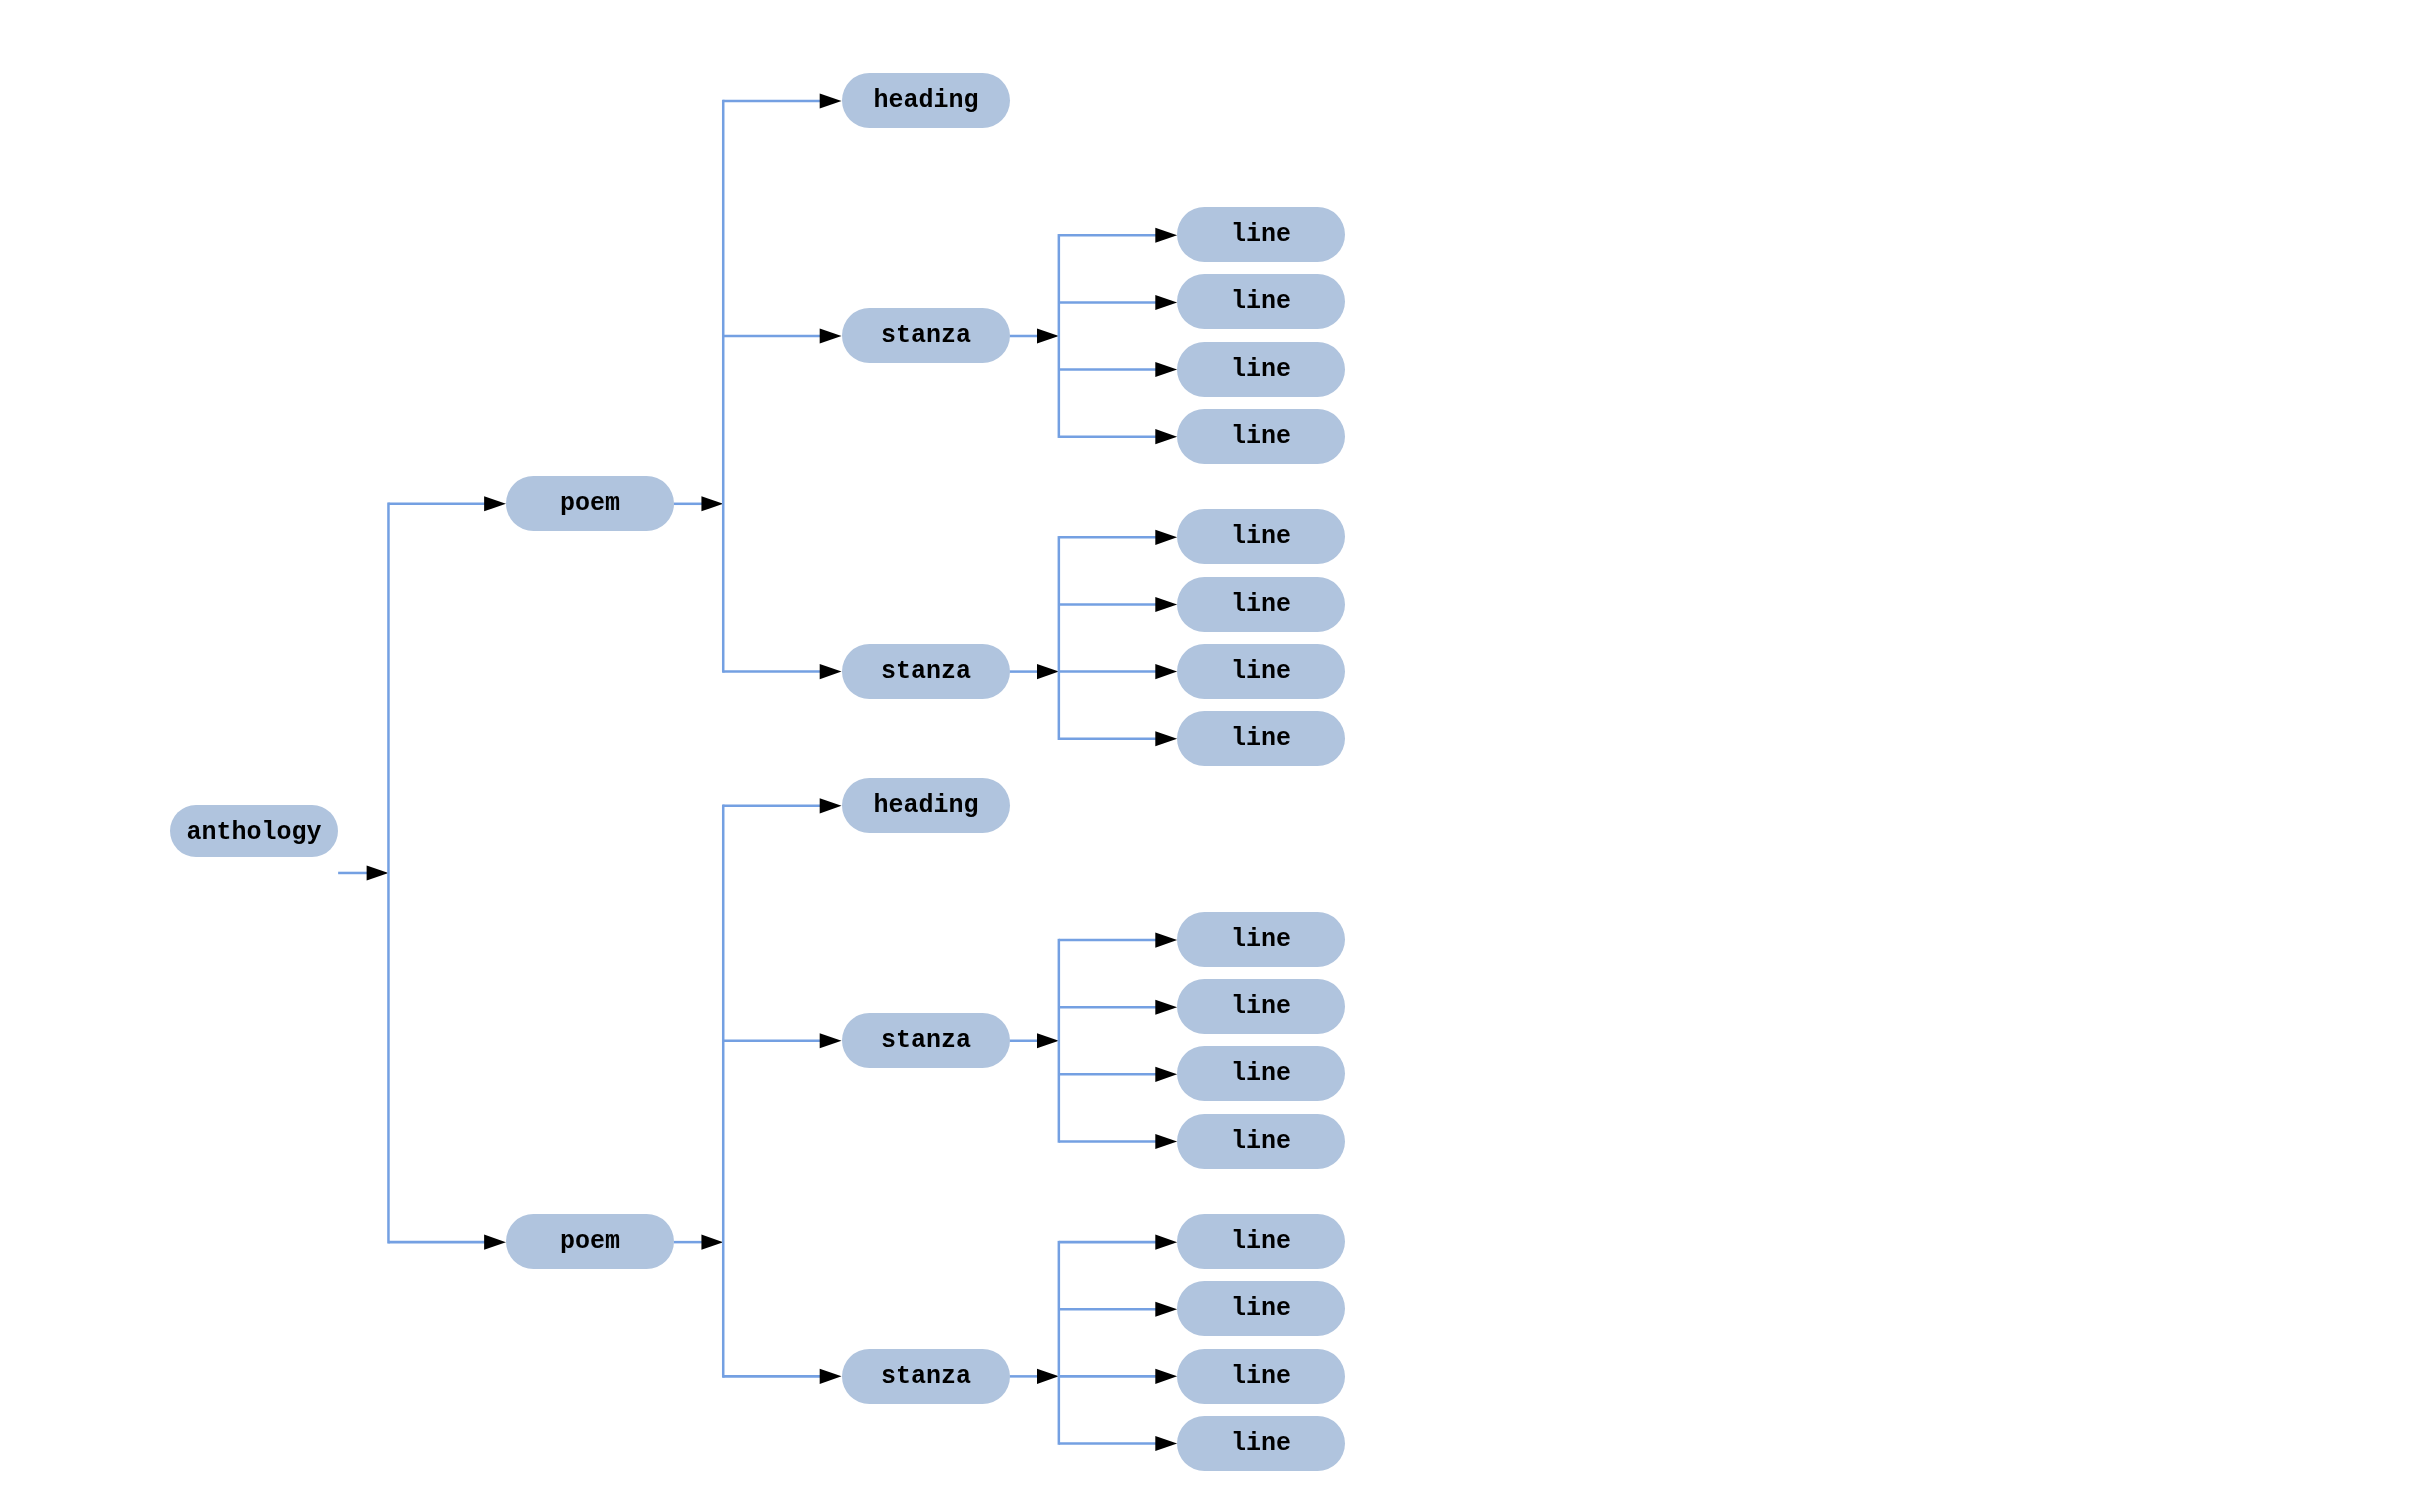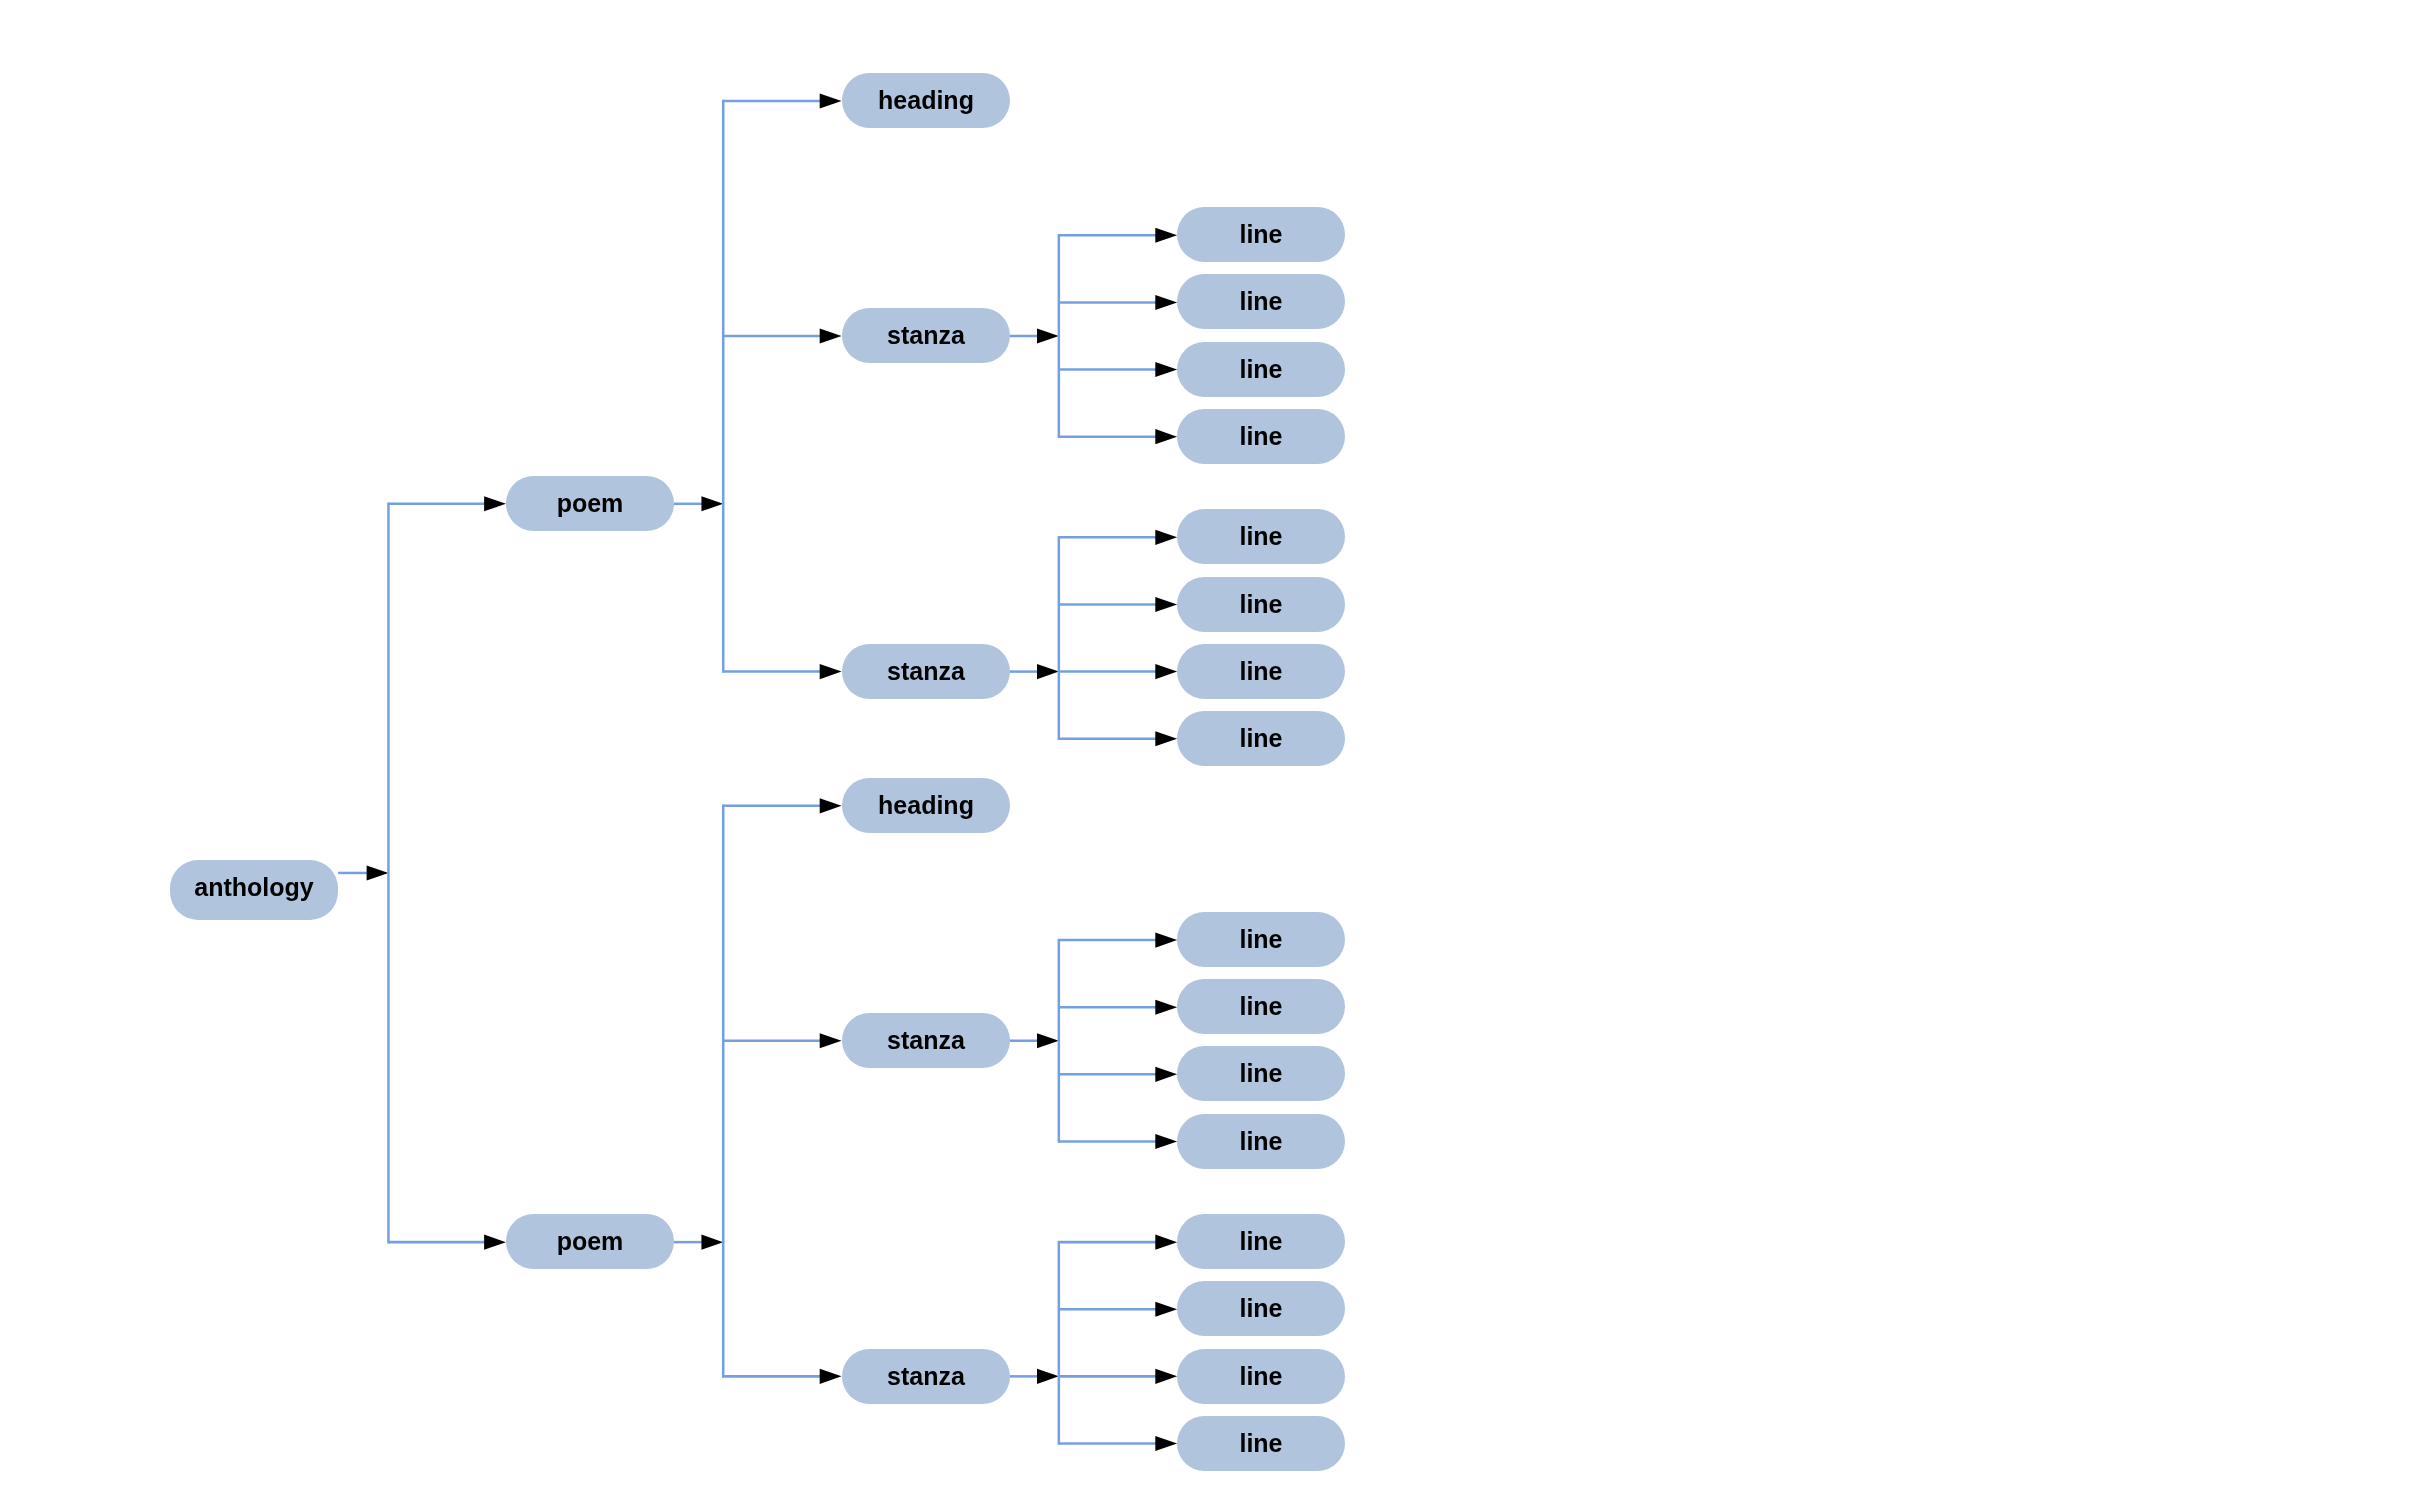--- a/index.html
+++ b/index.html
@@ -13,21 +13,21 @@
   }
   #edge-layer {
     position: absolute;
     left: 0;
     top: 0;
   }
   .node {
     position: absolute;
     box-sizing: border-box;
     text-align: center;
-    font-family: Liberation Sans, sans-serif;
+    font-family: Liberation Mono, monospace;
     font-weight: bold;
     white-space: nowrap;
   }
 </style>
 </head>
 <body>
 
 <div id="canvas" style="width: 2413px; height: 1511px; background: rgb(255, 255, 255);">
     <svg id="edge-layer" width="2413" height="1511" viewBox="0 0 2876 1800">
       <line x1="403" y1="1040" x2="439" y2="1040" stroke="#74a0e2" stroke-width="3"></line>
@@ -93,21 +93,21 @@
       <line x1="1262" y1="1478.5" x2="1262" y2="1721.5" stroke="#74a0e2" stroke-width="3"></line>
       <line x1="1262" y1="1480" x2="1379" y2="1480" stroke="#74a0e2" stroke-width="3"></line>
       <polygon points="1403,1480 1377,1471 1377,1489" fill="#000000"></polygon>
       <line x1="1262" y1="1560" x2="1379" y2="1560" stroke="#74a0e2" stroke-width="3"></line>
       <polygon points="1403,1560 1377,1551 1377,1569" fill="#000000"></polygon>
       <line x1="1262" y1="1640" x2="1379" y2="1640" stroke="#74a0e2" stroke-width="3"></line>
       <polygon points="1403,1640 1377,1631 1377,1649" fill="#000000"></polygon>
       <line x1="1262" y1="1720" x2="1379" y2="1720" stroke="#74a0e2" stroke-width="3"></line>
       <polygon points="1403,1720 1377,1711 1377,1729" fill="#000000"></polygon>
     </svg>
-    <div class="node" style="left: 170px; top: 860px; width: 168px; height: 60px; line-height: 55px; border-radius: 28px; background: rgb(176, 196, 222); color: rgb(0, 0, 0); font-size: 25px;">anthology</div>
+    <div class="node" style="left: 170px; top: 805px; width: 168px; height: 52px; line-height: 55px; border-radius: 28px; background: rgb(176, 196, 222); color: rgb(0, 0, 0); font-size: 25px;">anthology</div>
     <div class="node" style="left: 506px; top: 476px; width: 168px; height: 55px; line-height: 55px; border-radius: 28px; background: rgb(176, 196, 222); color: rgb(0, 0, 0); font-size: 25px;">poem</div>
     <div class="node" style="left: 506px; top: 1214px; width: 168px; height: 55px; line-height: 55px; border-radius: 28px; background: rgb(176, 196, 222); color: rgb(0, 0, 0); font-size: 25px;">poem</div>
     <div class="node" style="left: 842px; top: 73px; width: 168px; height: 55px; line-height: 55px; border-radius: 28px; background: rgb(176, 196, 222); color: rgb(0, 0, 0); font-size: 25px;">heading</div>
     <div class="node" style="left: 842px; top: 308px; width: 168px; height: 55px; line-height: 55px; border-radius: 28px; background: rgb(176, 196, 222); color: rgb(0, 0, 0); font-size: 25px;">stanza</div>
     <div class="node" style="left: 842px; top: 644px; width: 168px; height: 55px; line-height: 55px; border-radius: 28px; background: rgb(176, 196, 222); color: rgb(0, 0, 0); font-size: 25px;">stanza</div>
     <div class="node" style="left: 842px; top: 778px; width: 168px; height: 55px; line-height: 55px; border-radius: 28px; background: rgb(176, 196, 222); color: rgb(0, 0, 0); font-size: 25px;">heading</div>
     <div class="node" style="left: 842px; top: 1013px; width: 168px; height: 55px; line-height: 55px; border-radius: 28px; background: rgb(176, 196, 222); color: rgb(0, 0, 0); font-size: 25px;">stanza</div>
     <div class="node" style="left: 842px; top: 1349px; width: 168px; height: 55px; line-height: 55px; border-radius: 28px; background: rgb(176, 196, 222); color: rgb(0, 0, 0); font-size: 25px;">stanza</div>
     <div class="node" style="left: 1177px; top: 207px; width: 168px; height: 55px; line-height: 55px; border-radius: 28px; background: rgb(176, 196, 222); color: rgb(0, 0, 0); font-size: 25px;">line</div>
     <div class="node" style="left: 1177px; top: 274px; width: 168px; height: 55px; line-height: 55px; border-radius: 28px; background: rgb(176, 196, 222); color: rgb(0, 0, 0); font-size: 25px;">line</div>

